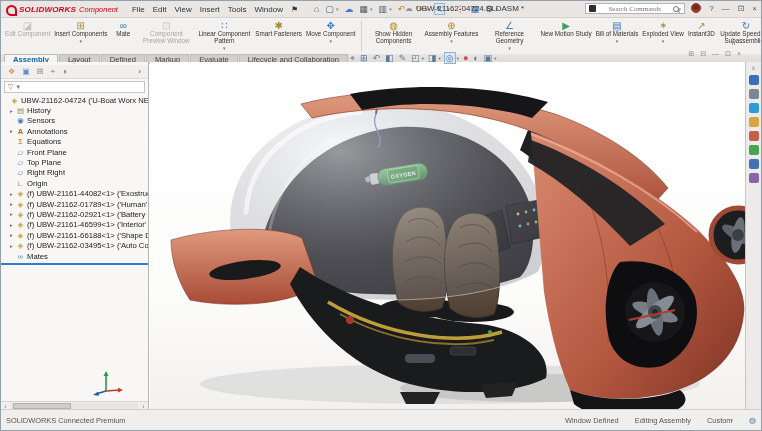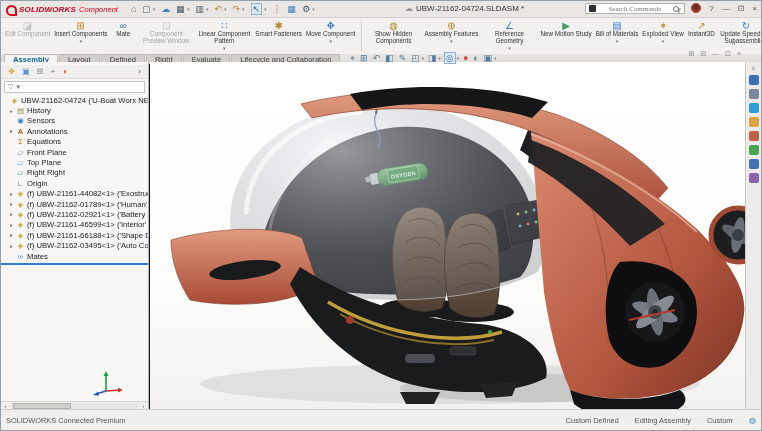--- a/index.html
+++ b/index.html
@@ -1,16 +1,16 @@
 <!DOCTYPE html>
 <html><head>
 <meta charset="utf-8">
 <style>
   html,body{margin:0;padding:0;background:#dfe3e8;}
-  .window{position:relative;width:762px;height:431px;background:#0f172a;border:1px solid #93a1ad;
+  .window{position:relative;width:762px;height:431px;background:#ffffff;border:1px solid #93a1ad;
     font-family:"Liberation Sans",sans-serif;overflow:hidden;box-sizing:border-box;}
   
   .titlebar{height:16px;display:flex;align-items:center;gap:5px;padding:0 5px;background:#e9e6e3;
     border-bottom:1px solid #d3d0cd;position:relative;}
   .logo{display:flex;align-items:center;gap:3px;flex:none;}
   .mark{width:10px;height:10px;position:relative;flex:none;}
   .mark::before{content:"";position:absolute;left:0;top:1px;width:7px;height:7px;border:2px solid #d6001c;border-radius:50% 50% 0 50%;}
   .brand{color:#d6001c;font-weight:bold;font-style:italic;font-size:8px;letter-spacing:.2px;}
   .brandsuf{color:#d6001c;font-size:7.5px;font-style:italic;}
   .menus{display:flex;gap:2px;margin-left:6px;}
@@ -104,20 +104,29 @@
 <body>
 
 <div class="window">
 
   <div class="titlebar">
     <div class="logo">
       <span class="mark"></span>
       <span class="brand">SOLIDWORKS</span>
       <span class="brandsuf">Component</span>
     </div>
+    <div class="menus">
+      <span>File</span>
+      <span>Edit</span>
+      <span>View</span>
+      <span>Insert</span>
+      <span>Tools</span>
+      <span>Window</span>
+      <span class="pin">⚑</span>
+    </div>
     <div class="qat">
       <span>⌂</span>
       <span>▢</span>
         <span class="qcaret">▾</span>
       <span class="blue">☁</span>
       <span>▦</span>
         <span class="qcaret">▾</span>
       <span>▥</span>
         <span class="qcaret">▾</span>
       <span class="gold">↶</span>
@@ -219,21 +228,21 @@
       <div class="ric" style="color:#3f7fbf">↻</div>
       <div class="rlb">Update SpeedPak Subassemblies</div>
     </div>
 
   </div>
 
   <div class="tabstrip">
     <span class="tab active">Assembly</span>
     <span class="tab">Layout</span>
     <span class="tab">Defined</span>
-    <span class="tab">Right</span>
+    <span class="tab">Markup</span>
     <span class="tab">Evaluate</span>
     <span class="tab">Lifecycle and Collaboration</span>
   </div>
 
   <div class="main">
 
     <div class="viewport">
       <svg width="597" height="350" viewBox="0 0 597 350">
         <defs>
           <linearGradient id="hullTop" x1="0" y1="0" x2="0" y2="1">
@@ -529,21 +538,21 @@
         <line x1="15" y1="24" x2="5" y2="27" stroke="#2456b0" stroke-width="1.6"></line>
         <polygon points="2,28 7,24.8 8,28.8" fill="#2456b0"></polygon>
       </g>
     </svg>
   </div>
 
 
   <div class="statusbar">
     <span>SOLIDWORKS Connected Premium</span>
     <span class="sbright">
-      <span>Custom Defined</span>
+      <span>Window Defined</span>
       <span>Editing Assembly</span>
       <span class="sbcustom">
         <span>Custom</span>
         <span class="qcaret">▾</span>
       </span>
       <span class="sbglobe">◍</span>
     </span>
   </div>
 
 </div>

